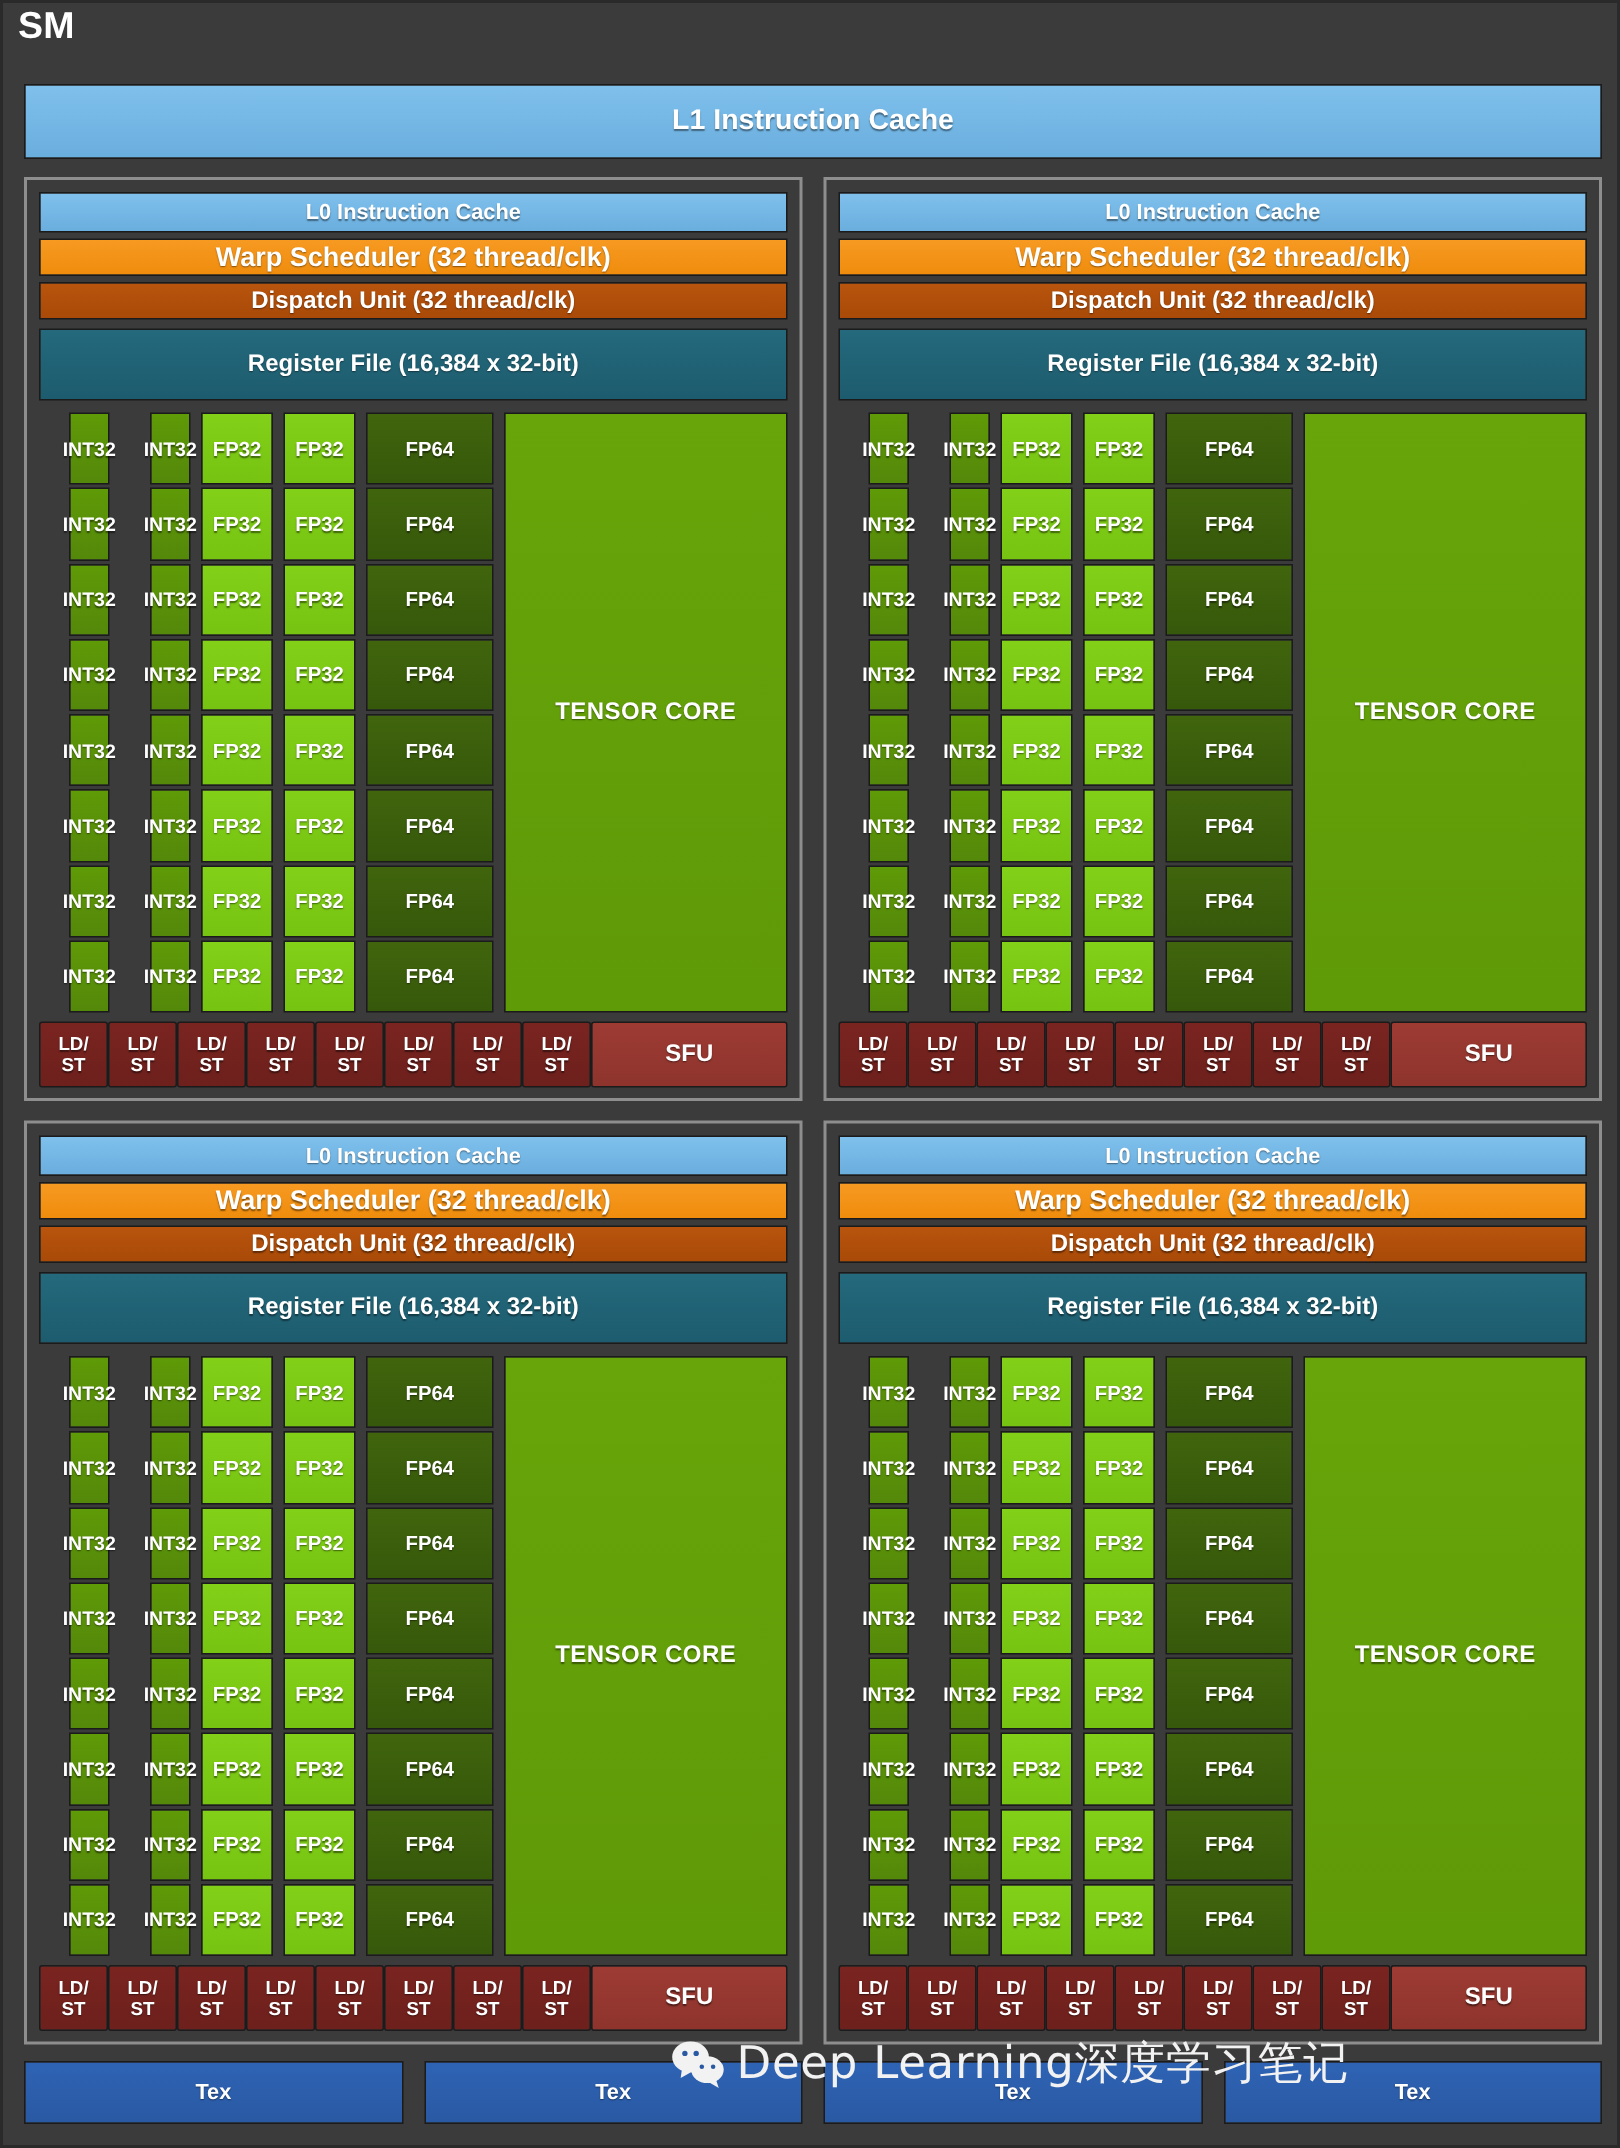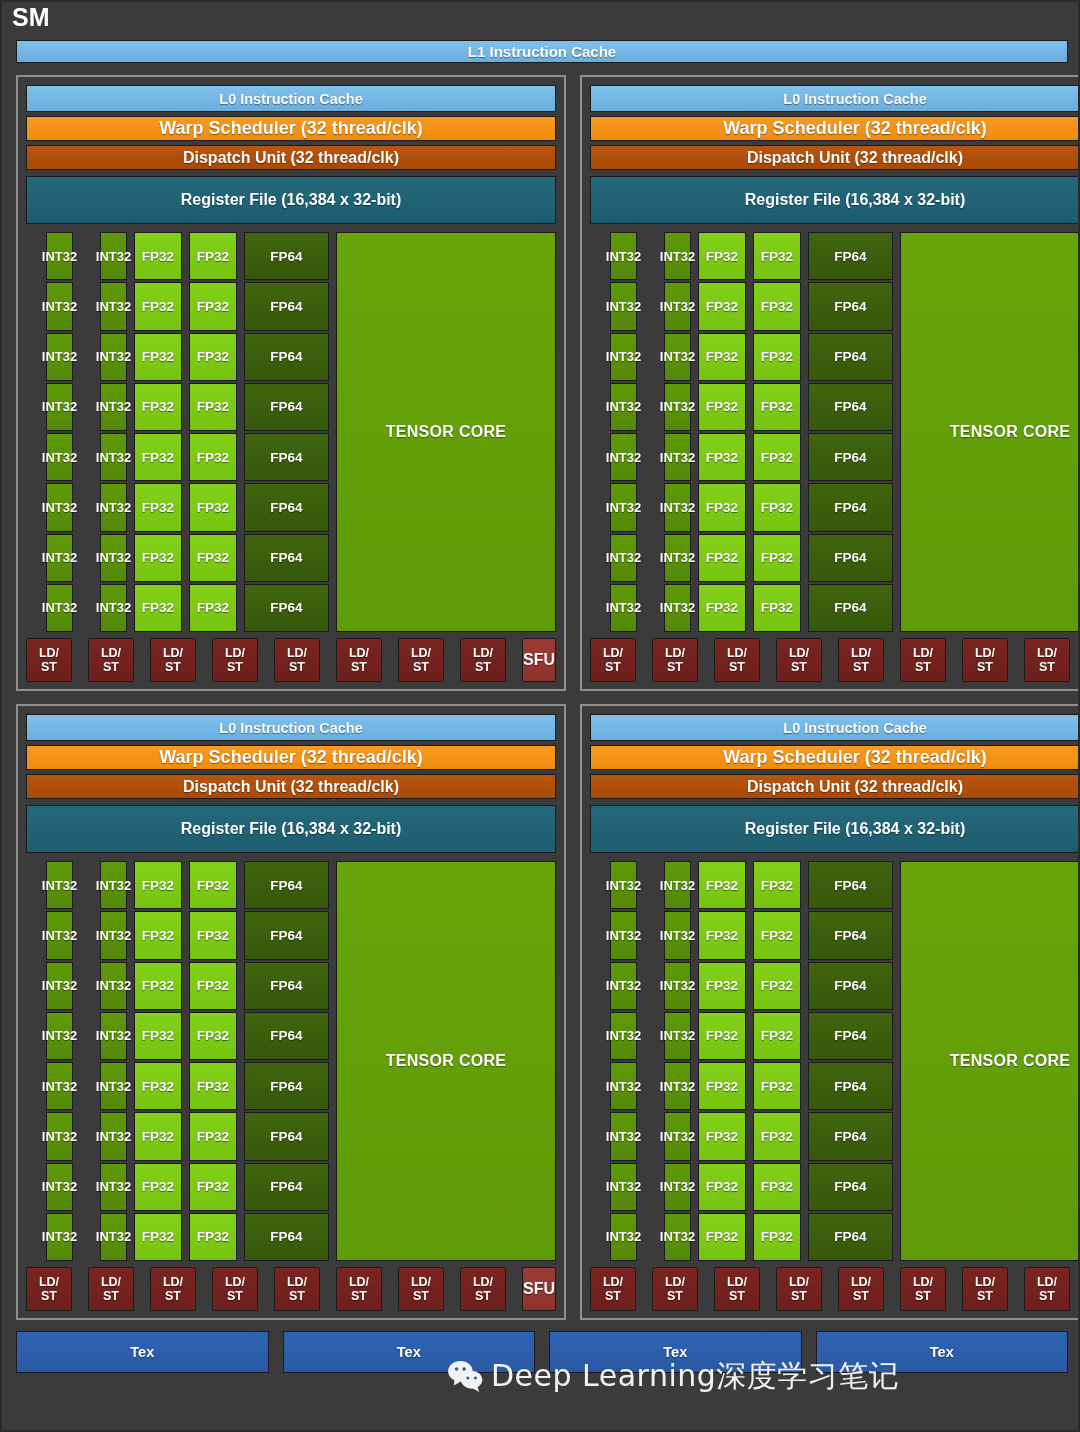--- a/index.html
+++ b/index.html
@@ -46,24 +46,25 @@
     justify-content: center;
     color: #fff;
     font-weight: bold;
     text-align: center;
     border: 1px solid #1b1b1b;
     text-shadow: 0 1px 1px rgba(0,0,0,0.45);
     white-space: nowrap;
   }
 
   .l1-cache {
-    height: 23px;
+    height: 50px;
     background: linear-gradient(#7fc0ec, #6aaede);
-    font-size: 15px;
+    font-size: 19px;
     margin-bottom: 12px;
+    margin-top: 16px;
   }
 
   
   .quad-grid {
     display: grid;
     grid-template-columns: 1fr 1fr;
     grid-template-rows: 1fr 1fr;
     column-gap: 14px;
     row-gap: 13px;
     height: 1245px;
@@ -152,21 +153,21 @@
     color: #ffffff;
     font-weight: bold;
     font-size: 16px;
     text-shadow: 0 1px 1px rgba(0,0,0,0.45);
     letter-spacing: 0.3px;
   }
 
   
   .ldst-row {
     display: flex;
-    gap: 16px;
+    gap: 0;
     height: 44px;
     margin-top: 6px;
   }
   .ldst {
     width: 46px;
     background: linear-gradient(#7a2420, #6d201c);
     border: 1px solid #1b1b1b;
     border-radius: 2px;
     color: #fff;
     font-weight: bold;

